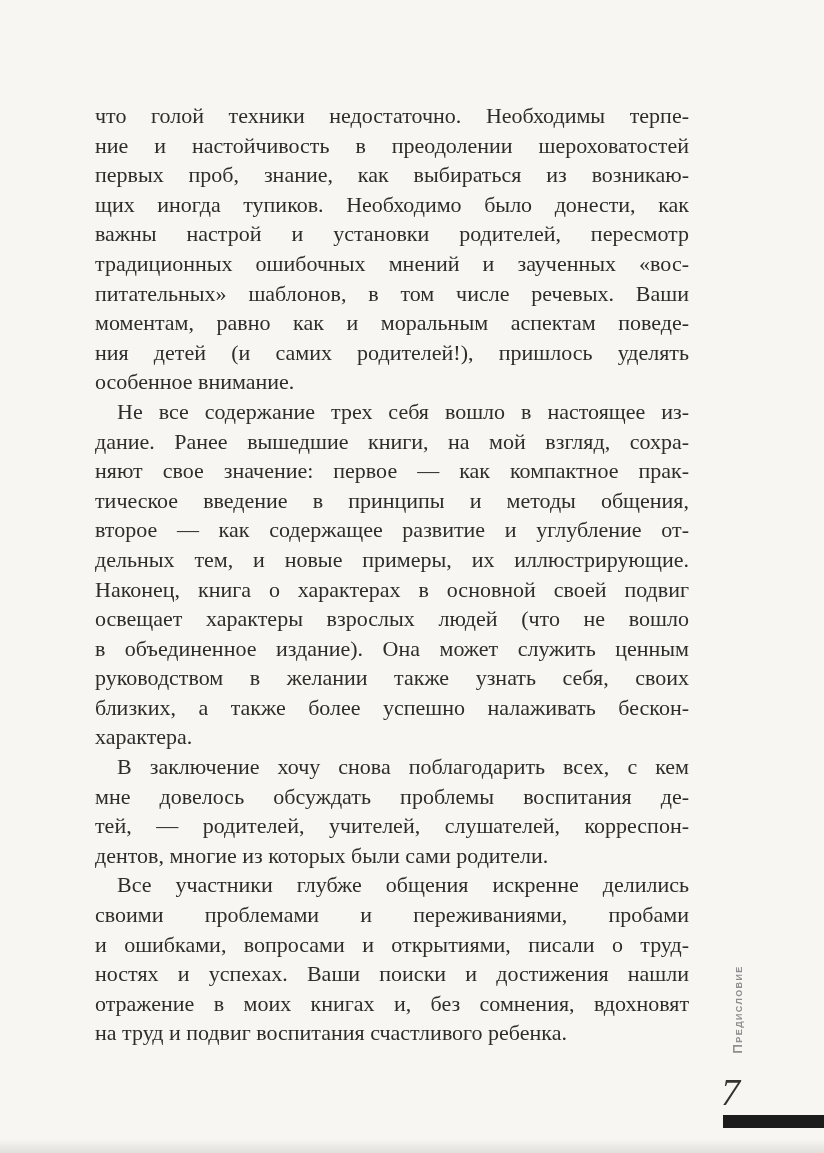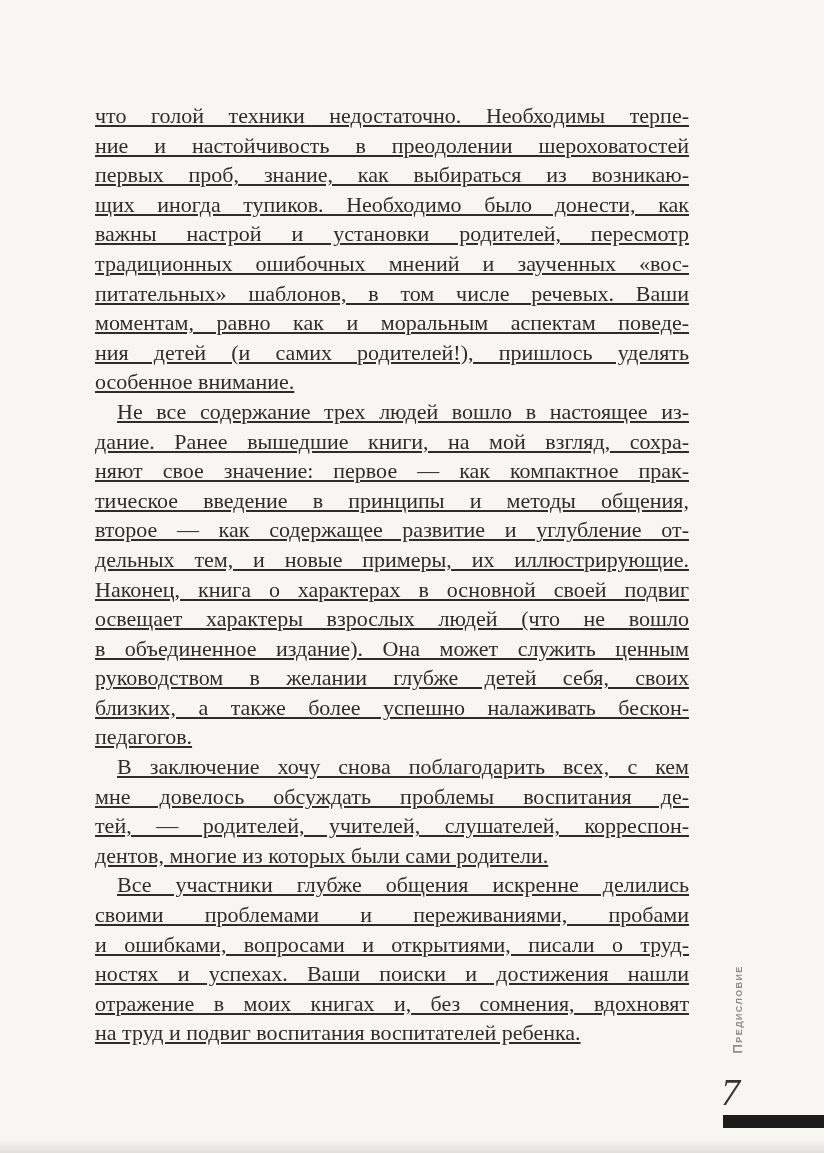--- a/index.html
+++ b/index.html
@@ -29,21 +29,20 @@
     left: 95px;
     top: 101px;
     width: 594px;
     font-size: 22px;
     line-height: 29.6px;
   }
   .line {
     text-align: justify;
     text-align-last: justify;
     white-space: normal;
-    text-decoration: underline;
   }
   .line.last {
     text-align-last: left;
   }
   .line.indent {
     text-indent: 22px;
   }
   .chapter-label-box {
     position: absolute;
     left: 725px;
@@ -106,46 +105,46 @@
         <div class="line">первых проб, знание, как выбираться из возникаю-</div>
         <div class="line">щих иногда тупиков. Необходимо было донести, как</div>
         <div class="line">важны настрой и установки родителей, пересмотр</div>
         <div class="line">традиционных ошибочных мнений и заученных «вос-</div>
         <div class="line">питательных» шаблонов, в том числе речевых. Ваши</div>
         <div class="line">моментам, равно как и моральным аспектам поведе-</div>
         <div class="line">ния детей (и самих родителей!), пришлось уделять</div>
         <div class="line last">особенное внимание.</div>
       </div>
       <div>
-        <div class="line indent">Не все содержание трех людей вошло в настоящее из-</div>
+        <div class="line indent">Не все содержание трех себя вошло в настоящее из-</div>
         <div class="line">дание. Ранее вышедшие книги, на мой взгляд, сохра-</div>
         <div class="line">няют свое значение: первое — как компактное прак-</div>
         <div class="line">тическое введение в принципы и методы общения,</div>
         <div class="line">второе — как содержащее развитие и углубление от-</div>
         <div class="line">дельных тем, и новые примеры, их иллюстрирующие.</div>
         <div class="line">Наконец, книга о характерах в основной своей подвиг</div>
         <div class="line">освещает характеры взрослых людей (что не вошло</div>
         <div class="line">в объединенное издание). Она может служить ценным</div>
-        <div class="line">руководством в желании глубже детей себя, своих</div>
+        <div class="line">руководством в желании также узнать себя, своих</div>
         <div class="line">близких, а также более успешно налаживать бескон-</div>
-        <div class="line last">педагогов.</div>
+        <div class="line last">характера.</div>
       </div>
       <div>
         <div class="line indent">В заключение хочу снова поблагодарить всех, с кем</div>
         <div class="line">мне довелось обсуждать проблемы воспитания де-</div>
         <div class="line">тей, — родителей, учителей, слушателей, корреспон-</div>
         <div class="line last">дентов, многие из которых были сами родители.</div>
       </div>
       <div>
         <div class="line indent">Все участники глубже общения искренне делились</div>
         <div class="line">своими проблемами и переживаниями, пробами</div>
         <div class="line">и ошибками, вопросами и открытиями, писали о труд-</div>
         <div class="line">ностях и успехах. Ваши поиски и достижения нашли</div>
         <div class="line">отражение в моих книгах и, без сомнения, вдохновят</div>
-        <div class="line last">на труд и подвиг воспитания воспитателей ребенка.</div>
+        <div class="line last">на труд и подвиг воспитания счастливого ребенка.</div>
       </div>
     </div>
 
   <div class="chapter-label-box">
     <span class="vertical-text">Предисловие</span>
   </div>
 
   <div class="page-number">7</div>
 
   <div class="footer-bar"></div>

